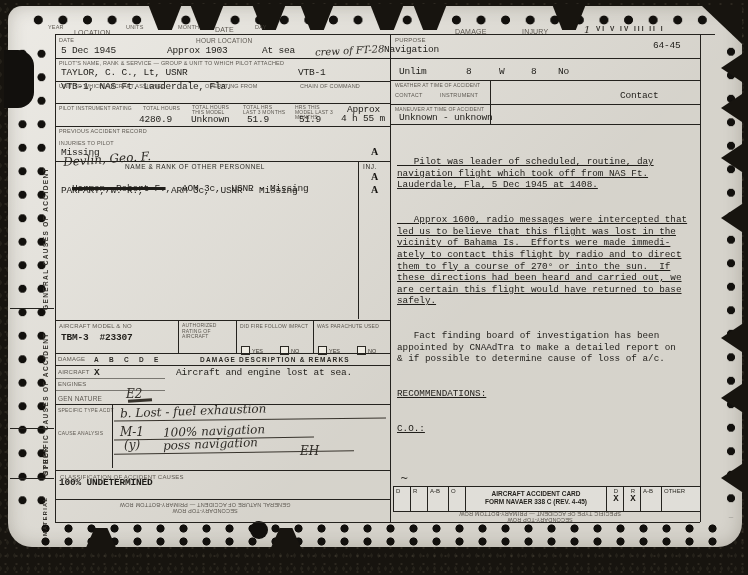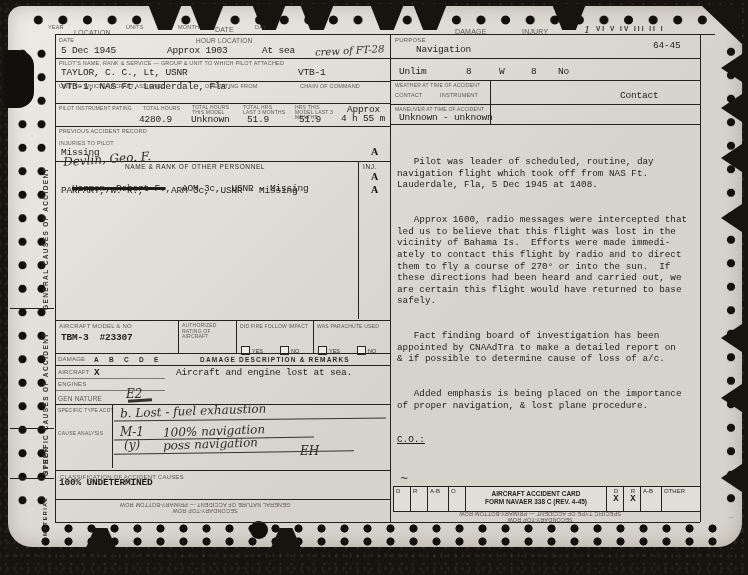--- a/index.html
+++ b/index.html
@@ -22,21 +22,21 @@
     box-shadow:inset 0 0 18px rgba(60,50,35,.25);
   }
   
   .dots{background-repeat:repeat;}
   .dots-h{background-image:radial-gradient(circle,#12100d 4.1px,transparent 4.8px);}
   .dots-v{background-image:radial-gradient(circle,#12100d 3.7px,transparent 4.4px);}
   
   .typed{font-family:"Liberation Mono","DejaVu Sans Mono",monospace;font-size:9.5px;color:#1f1d19;white-space:pre;letter-spacing:-0.2px;}
   .narr{font-family:"Liberation Mono","DejaVu Sans Mono",monospace;font-size:9.3px;line-height:11.6px;color:#201e1a;white-space:pre;}
   .narr div{margin:0;}
-  .mb{margin-bottom:10px;}
+  .mb{margin-bottom:10px;text-decoration:underline;}
   .ul{text-decoration:underline;}
   .lbl{font-size:5.5px;color:#46413a;white-space:nowrap;letter-spacing:.2px;opacity:.85;text-transform:uppercase;}
   .lbl2{font-size:6.5px;color:#2c2a25;white-space:nowrap;letter-spacing:.6px;font-weight:bold;}
   .hand{font-family:"DejaVu Serif",serif;font-style:italic;font-size:12px;color:#2e2b26;white-space:nowrap;}
   .hand-sm{font-size:10px;}
   .inj{font-family:"Liberation Serif",serif;font-weight:bold;font-size:10px;color:#14120f;}
   .struck{text-decoration:line-through;text-decoration-thickness:2.5px;}
   .hline{background:#24221e;height:1px;}
   .vline{background:#24221e;width:1px;}
   .hline-soft{background:rgba(40,38,33,.55);height:1px;}
@@ -213,21 +213,21 @@
 <div class="abs lbl" style="left:60px;top:474px;font-size:6px;">CLASSIFICATION OF ACCIDENT CAUSES</div>
 <div class="abs typed" style="left:59px;top:477px;font-weight:bold;">100% UNDETERMINED</div>
 <div class="abs hline" style="left:55px;top:499px;width:335px;"></div>
 
 <div class="abs inv" style="left:75px;top:502px;width:260px;text-align:center;">
   <div class="lbl" style="font-size:5.5px;">SECONDARY-TOP ROW</div>
   <div class="lbl" style="font-size:5.5px;">GENERAL NATURE OF ACCIDENT  —  PRIMARY-BOTTOM ROW</div>
 </div>
 
 <div class="abs lbl" style="left:395px;top:37px;font-size:6px;">PURPOSE</div>
-<div class="abs typed" style="left:416px;top:44px;">Navigation</div>
+<div class="abs typed" style="left:384px;top:44px;">Navigation</div>
 <div class="abs typed" style="left:653px;top:40px;">64-45</div>
 <div class="abs hline" style="left:390px;top:58px;width:310px;"></div>
 
 <div class="abs typed" style="left:399px;top:66px;">Unlim</div>
 <div class="abs typed" style="left:466px;top:66px;">8</div>
 <div class="abs typed" style="left:499px;top:66px;">W</div>
 <div class="abs typed" style="left:531px;top:66px;">8</div>
 <div class="abs typed" style="left:558px;top:66px;">No</div>
 <div class="abs hline" style="left:390px;top:80px;width:310px;"></div>
 
@@ -250,22 +250,21 @@
 led us to believe that this flight was lost in the
 vicinity of Bahama Is.  Efforts were made immedi-
 ately to contact this flight by radio and to direct
 them to fly a course of 270° or into the sun.  If
 these directions had been heard and carried out, we
 are certain this flight would have returned to base
 safely.</div>
   <div>   Fact finding board of investigation has been
 appointed by CNAAdTra to make a detailed report on
 &amp; if possible to determine cause of loss of a/c.</div>
-  <div>   Added emphasis is being placed on the importance
-of proper navigation, &amp; lost plane procedure.</div>
+  <div class="ul">RECOMMENDATIONS:</div>
   <div class="ul">C.O.:</div>
   
 </div>
 <div class="abs hand hand-sm" style="left:400px;top:472px;">~</div>
 
 <div class="abs ftr" style="left:393px;top:486px;width:306px;background:rgba(255,255,255,.25);">
   <div class="c" style="width:17px;">D</div>
   <div class="c" style="width:17px;">R</div>
   <div class="c" style="width:21px;">A-B</div>
   <div class="c" style="width:17px;">O</div>

